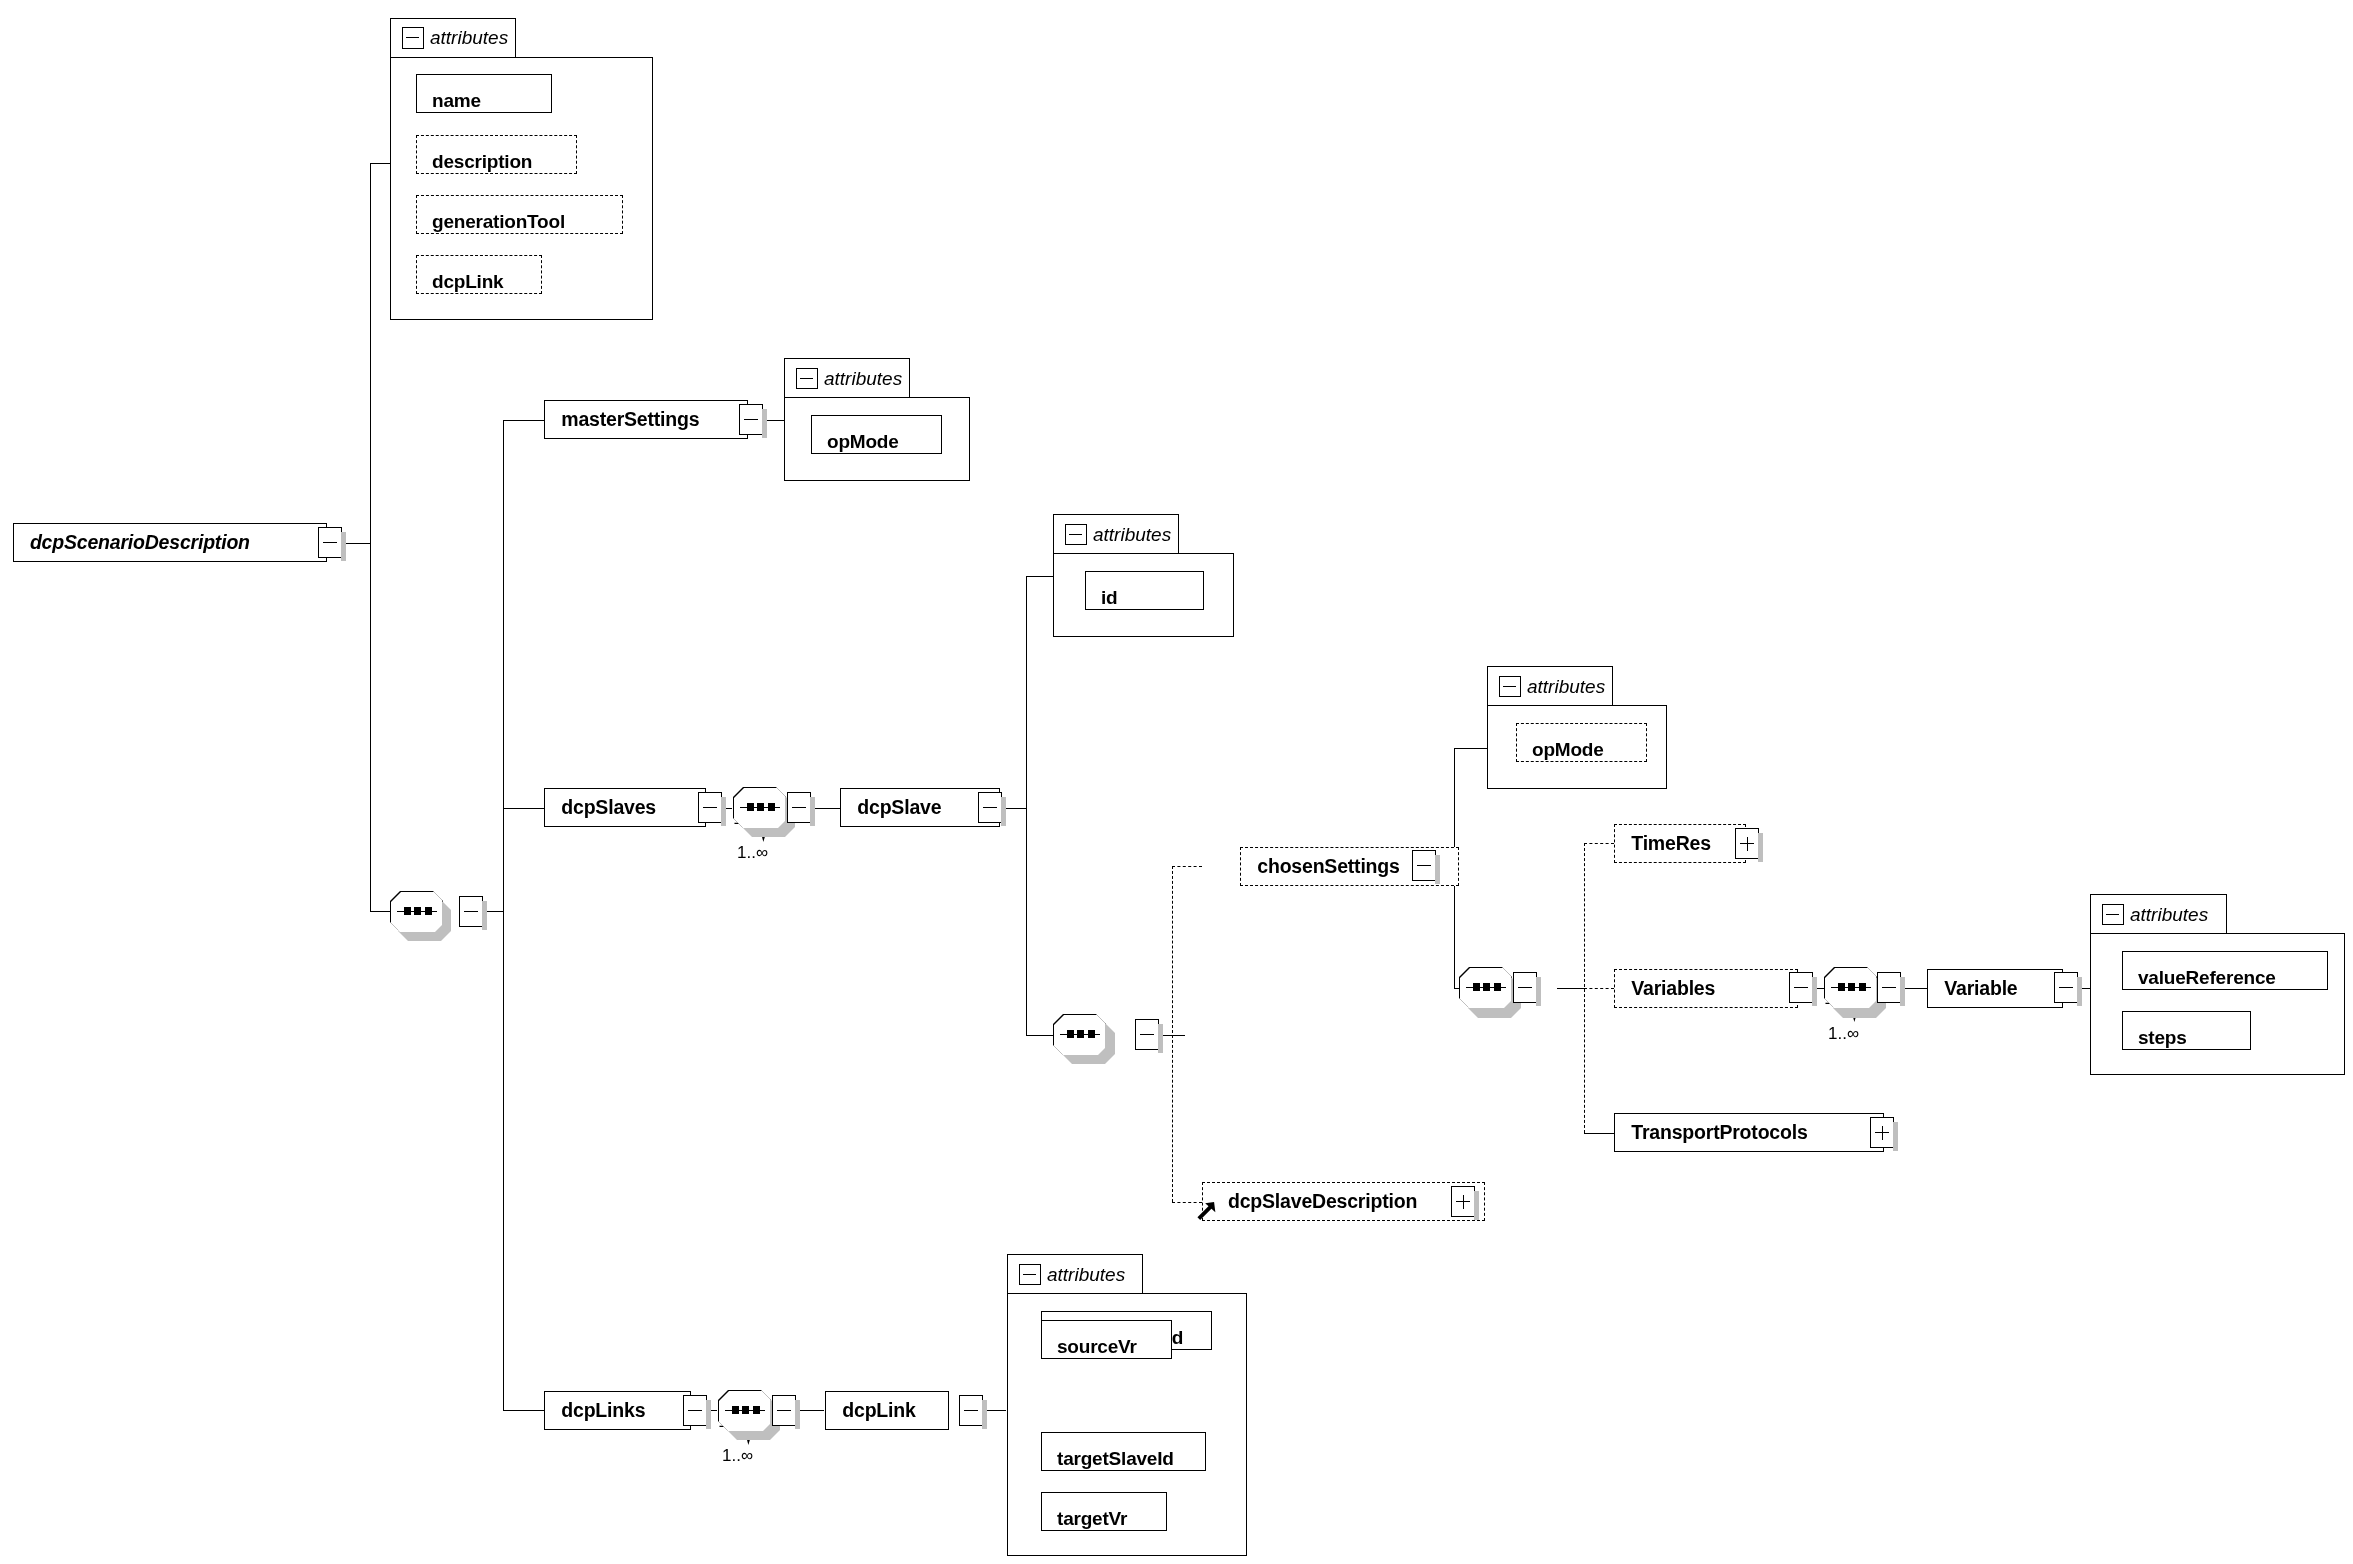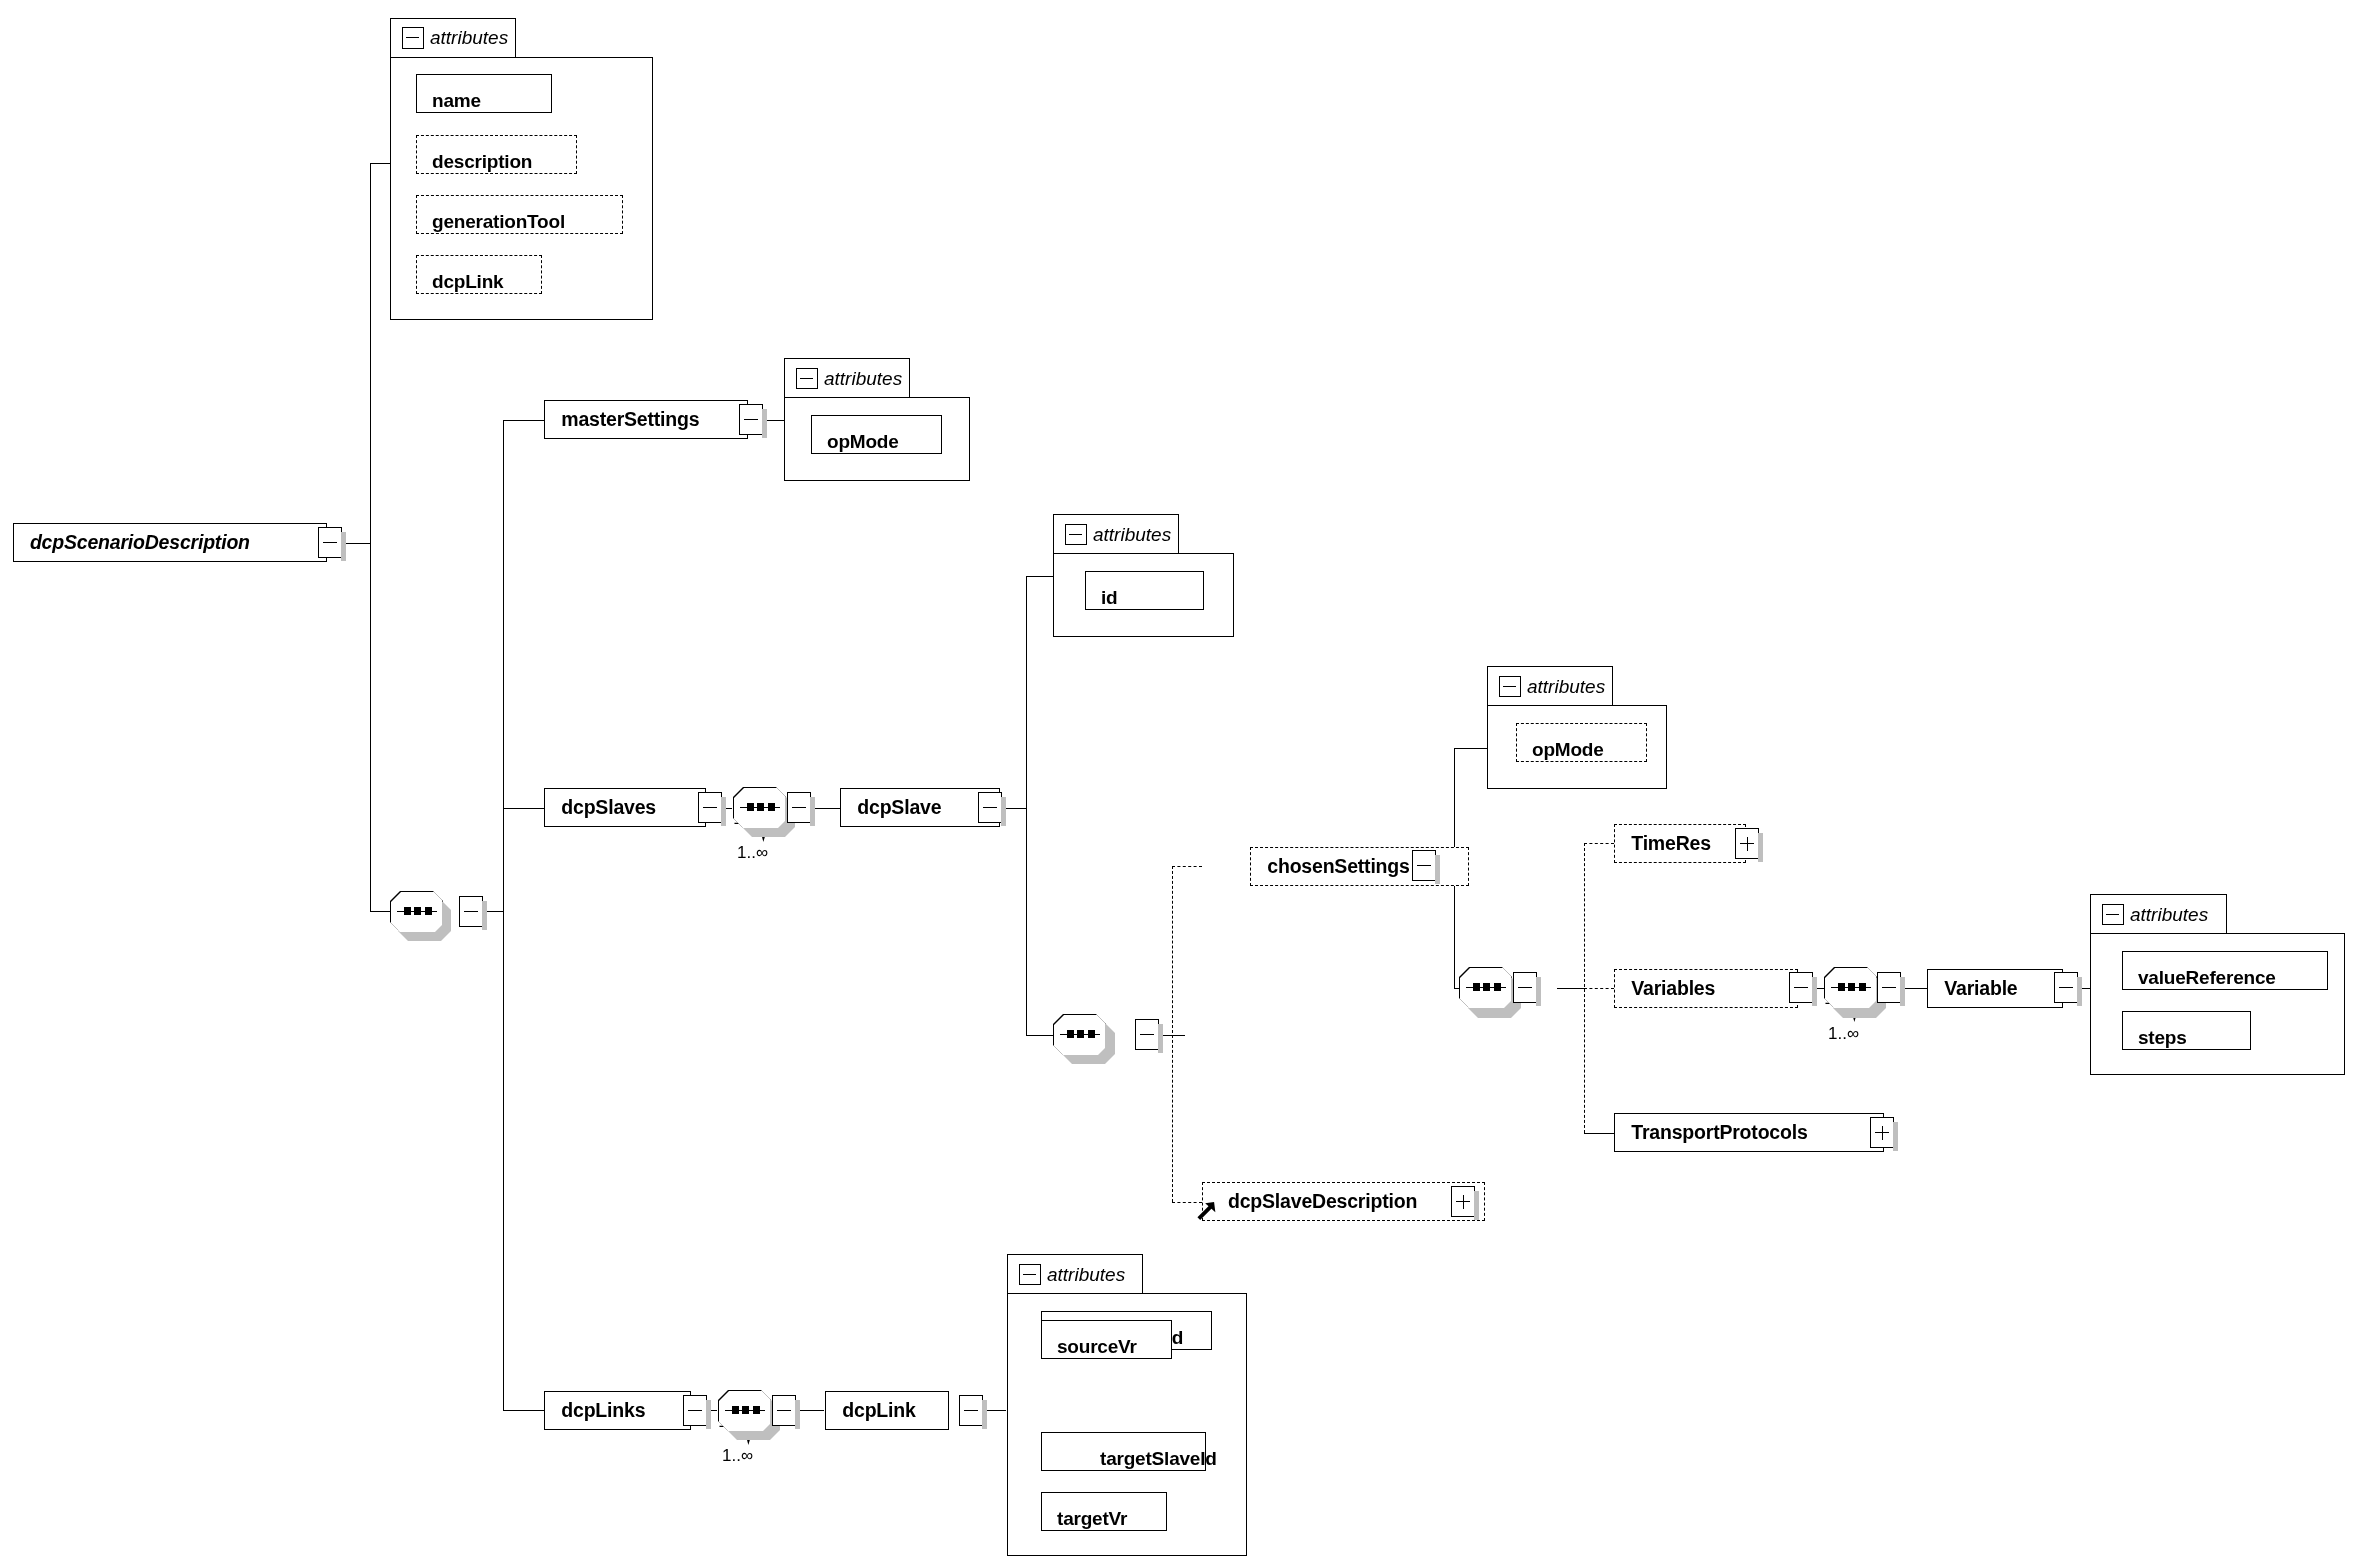--- a/index.html
+++ b/index.html
@@ -243,21 +243,21 @@
         <i></i>
         <i></i>
         <i></i>
       </span>
   </div>
   <div class="btn" style="left:1135px;top:1019px;">
     <span class="sh"></span>
       <span class="h"></span>
   </div>
 
-  <div class="node opt" style="left:1240px;top:847px;width:219px;height:39px;margin-left:10px;">
+  <div class="node opt" style="left:1240px;top:847px;width:219px;height:39px;">
     <span class="shadow"></span>
     <span class="lbl">chosenSettings</span>
   </div>
   <div class="btn" style="left:1412px;top:850px;">
     <span class="sh"></span>
       <span class="h"></span>
   </div>
 
   <div class="attrs" style="left:1487px;top:666px;width:180px;height:123px;">
     <div class="tab" style="width:126px;height:40px;">
@@ -421,21 +421,21 @@
     <div class="body" style="top:39px;width:240px;height:263px;"></div>
   </div>
   <div class="attr" style="left:1041px;top:1311px;width:171px;height:39px;">
     <span class="shadow"></span>
     <span class="lbl">sourceSlaveId</span>
   </div>
   <div class="attr" style="left:1041px;top:1320px;width:131px;height:39px;">
     <span class="shadow"></span>
     <span class="lbl">sourceVr</span>
   </div>
-  <div class="attr" style="left:1041px;top:1432px;width:165px;height:39px;padding-left:43px;">
+  <div class="attr" style="left:1041px;top:1432px;width:165px;height:39px;">
     <span class="shadow"></span>
     <span class="lbl">targetSlaveId</span>
   </div>
   <div class="attr" style="left:1041px;top:1492px;width:126px;height:39px;">
     <span class="shadow"></span>
     <span class="lbl">targetVr</span>
   </div>
 
 </div>
 

